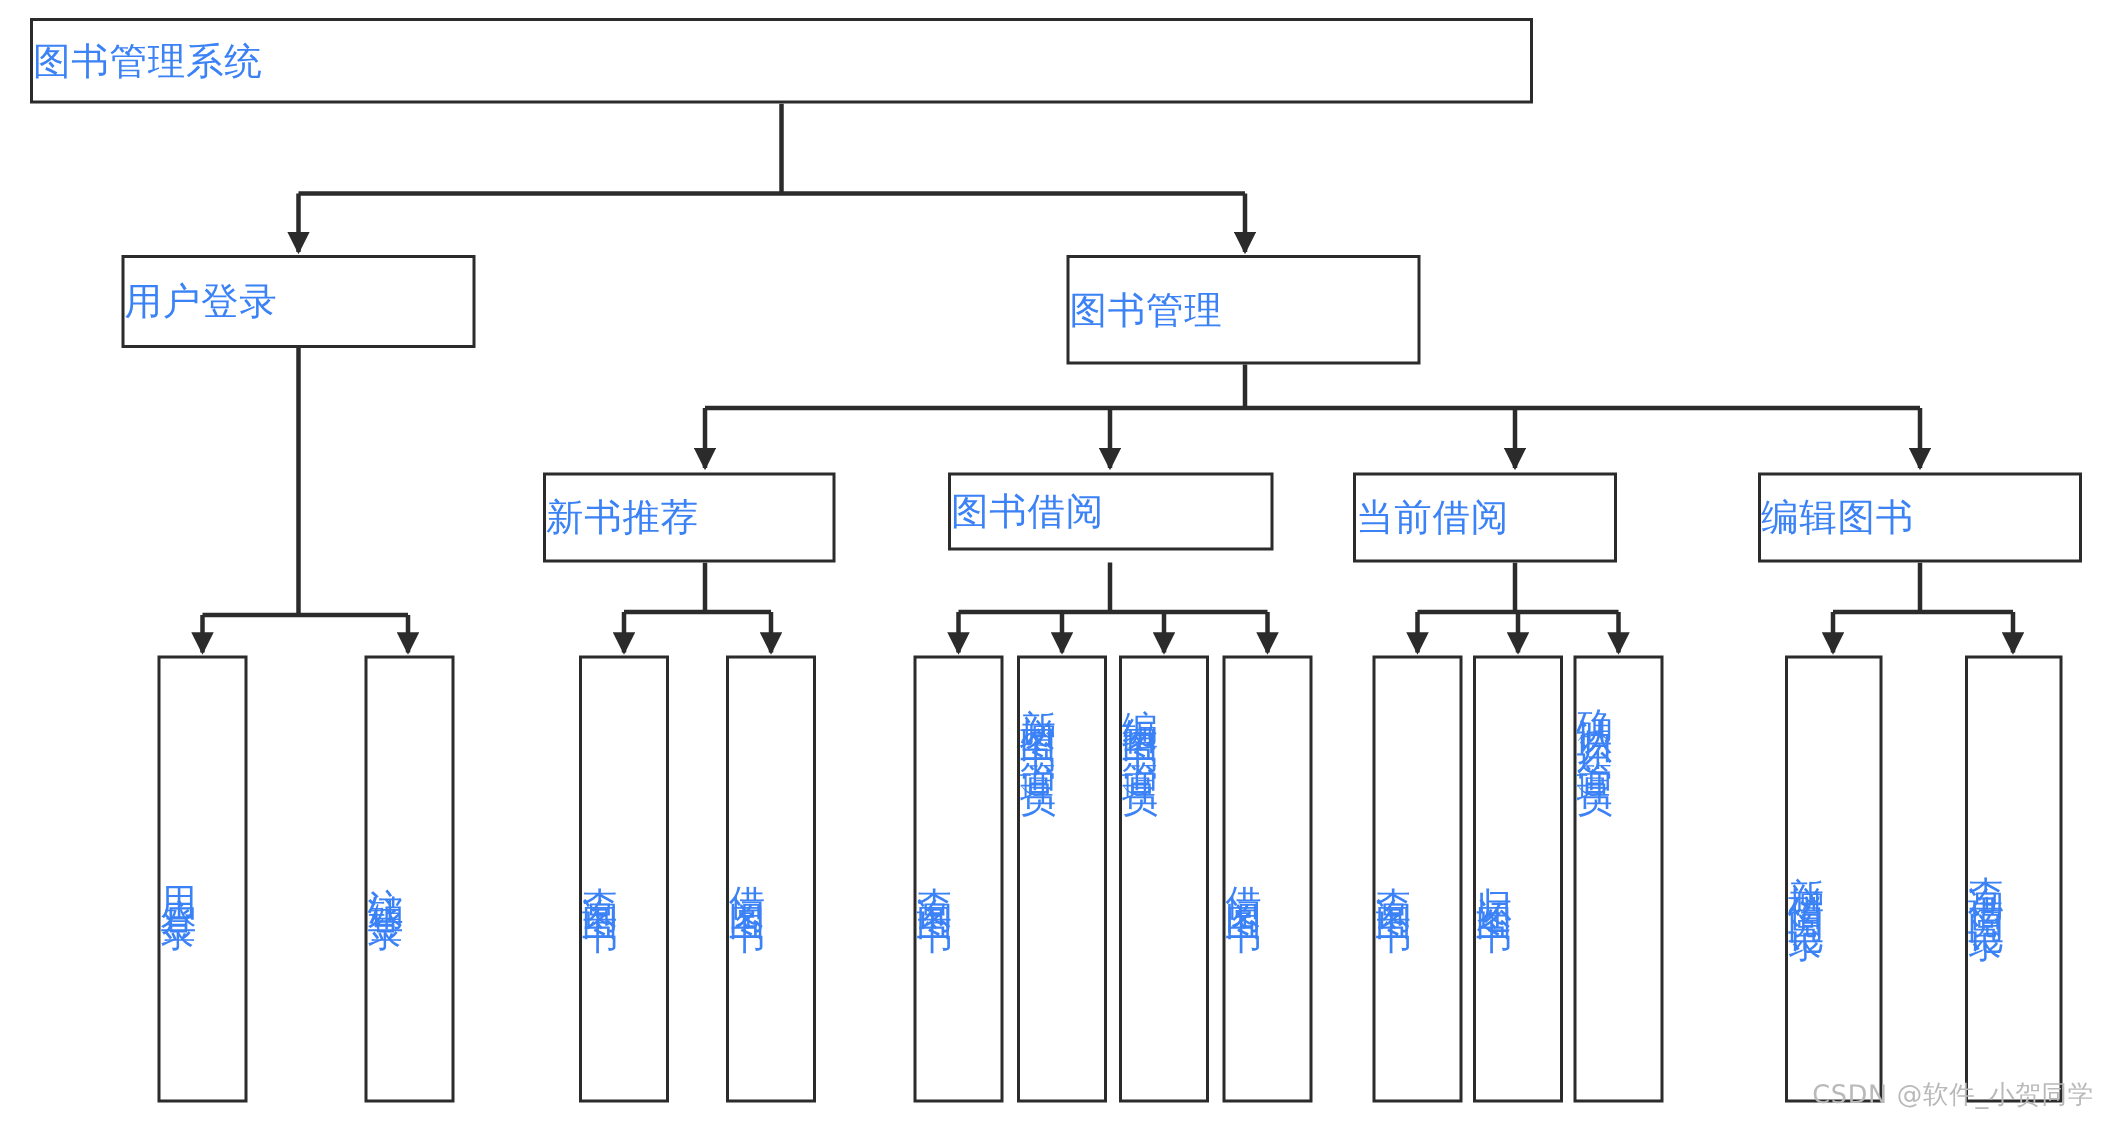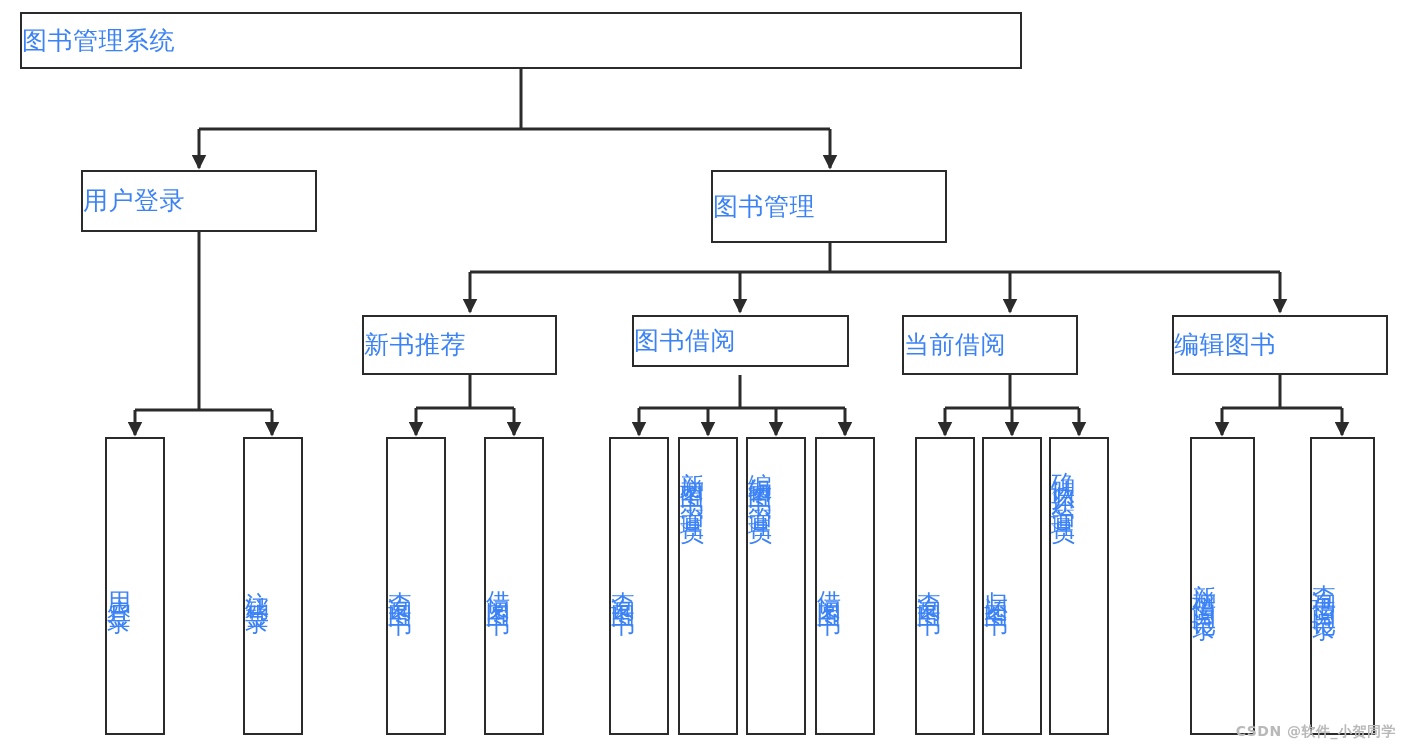--- a/index.html
+++ b/index.html
@@ -58,25 +58,24 @@
     line-height: 1;
   }
   .node.v.center {
     align-items: center;
     padding-top: 0;
   }
   #watermark {
     position: absolute;
     right: 9px;
     bottom: 6px;
-    font-size: 14px;
+    font-size: 17px;
     color: #b9b9b9;
     letter-spacing: 0.5px;
     white-space: nowrap;
-    font-weight: bold;
   }
 </style>
 </head>
 <body>
 
 <div id="canvas">
 
   <svg id="edges" viewBox="0 0 1405 747" xmlns="http://www.w3.org/2000/svg">
     <defs>
       <marker id="arrow" viewBox="0 0 10 10" refX="9" refY="5" markerWidth="5" markerHeight="5" orient="auto-start-reverse">

